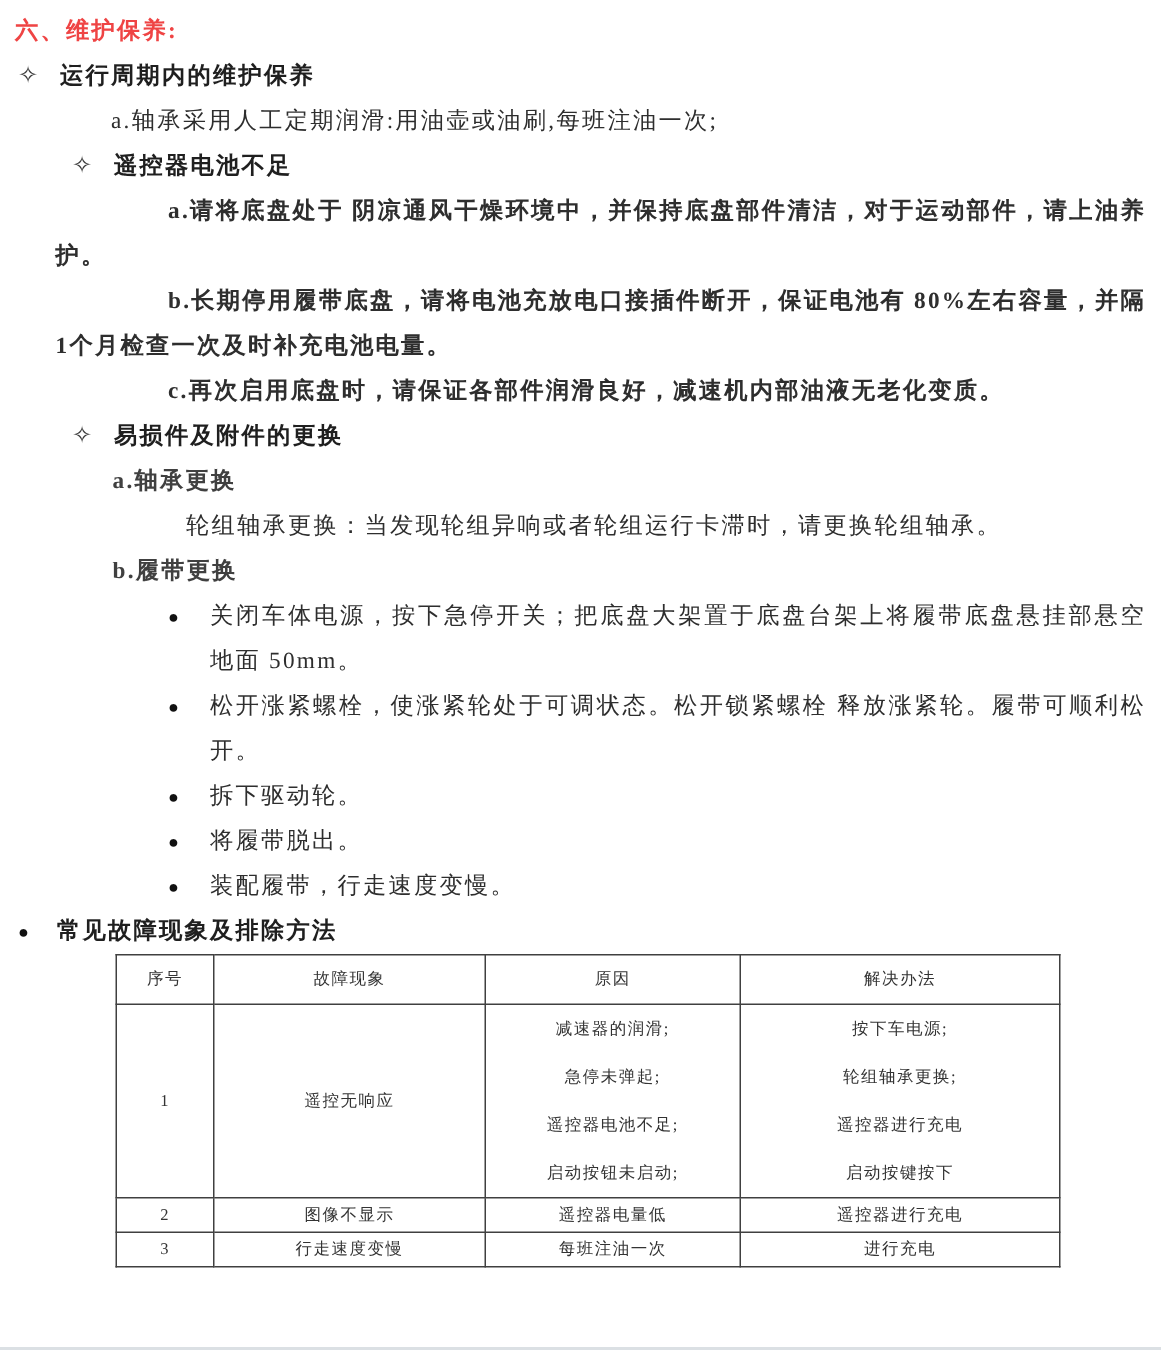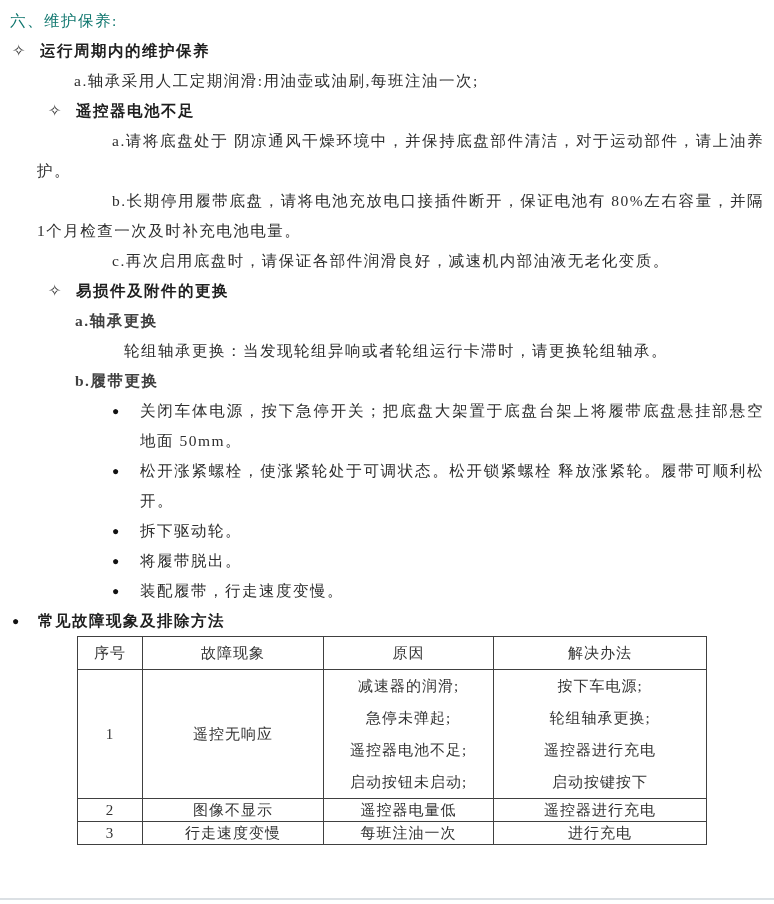--- a/index.html
+++ b/index.html
@@ -9,44 +9,44 @@
     box-sizing:border-box;
     background:#ffffff;
     font-family:"Liberation Serif","DejaVu Serif",serif;
     color:#2e2e2e;
     font-size:15.5px;
     line-height:30px;
     letter-spacing:1.5px;
     padding:6px 10px 0 10px;
     overflow:hidden;
   }
-  .bold{font-weight:normal;color:#0f766e;}
+  .bold{font-weight:bold;color:#ef4444;}
   
   .dia-row{display:flex;align-items:flex-start;font-weight:bold;color:#1f1f1f;}
   .dia-row .dia{font-weight:normal;color:#3a3a3a;width:17px;margin-right:11px;flex:0 0 auto;font-size:16px;}
   .dia-lv1{padding-left:2px;}
   .dia-lv2{padding-left:38px;}
   
   .p{text-align:justify;margin-left:27px;}
   .p1{text-indent:37px;}
-  .p2{text-indent:75px;}
+  .p2{text-indent:75px;font-weight:bold;}
   .p3{padding-left:87px;}
   .sub{font-weight:bold;color:#404040;padding-left:65px;}
   
   .step{position:relative;padding-left:130px;text-align:justify;}
   .step .dot{position:absolute;left:102px;top:0;font-size:12px;color:#111;}
   .s4-row{display:flex;align-items:flex-start;font-weight:bold;color:#1f1f1f;padding-left:2px;}
   .s4-row .dot{font-size:12px;color:#111;width:14px;margin-right:12px;flex:0 0 auto;font-weight:normal;}
   
   table.fault{
     border-collapse:collapse;
     table-layout:fixed;
     margin-left:67px;
     width:629px;
-    font-size:15px;
+    font-size:11px;
     letter-spacing:1px;
     color:#333333;
   }
   table.fault th,table.fault td{
     border:1px solid #404040;
     text-align:center;
     vertical-align:middle;
     font-weight:normal;
     padding:0;
     overflow:hidden;

